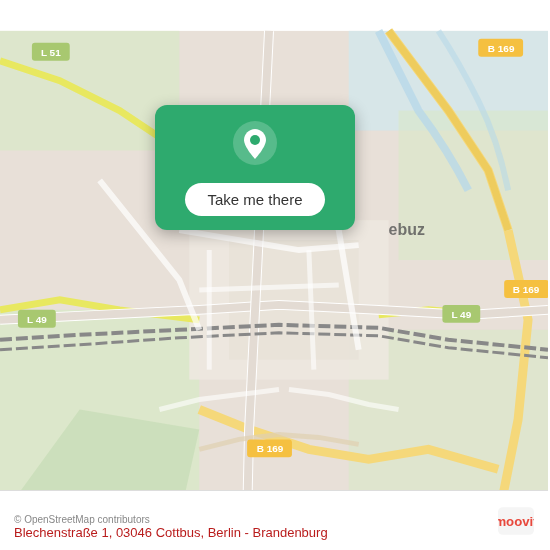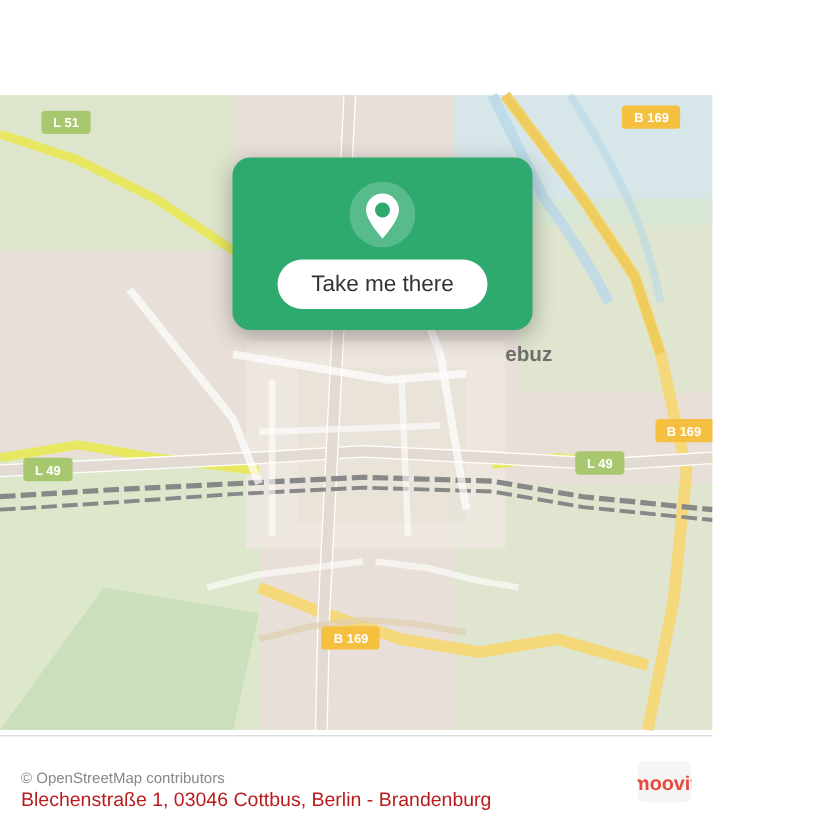--- a/index.html
+++ b/index.html
@@ -6,21 +6,21 @@
 
     body {
       width: 550px;
       height: 550px;
       overflow: hidden;
       font-family: Arial, sans-serif;
       position: relative;
     }
 
     #map-container {
-      width: 475px;
+      width: 548px;
       height: 550px;
       position: relative;
       overflow: hidden;
       border-radius: 12px;
     }
 
     
     #map-bg {
       width: 100%;
       height: 100%;
@@ -96,20 +96,21 @@
     #take-me-button {
       background: white;
       color: #333;
       border: none;
       border-radius: 20px;
       padding: 8px 22px;
       font-size: 15px;
       font-weight: 500;
       cursor: pointer;
       white-space: nowrap;
+      margin-top: 10px;
     }
 
   </style>
 </head>
 <body>
 
 <div id="map-container">
 
   <svg id="map-bg" xmlns="http://www.w3.org/2000/svg" viewBox="0 0 550 490">
 

